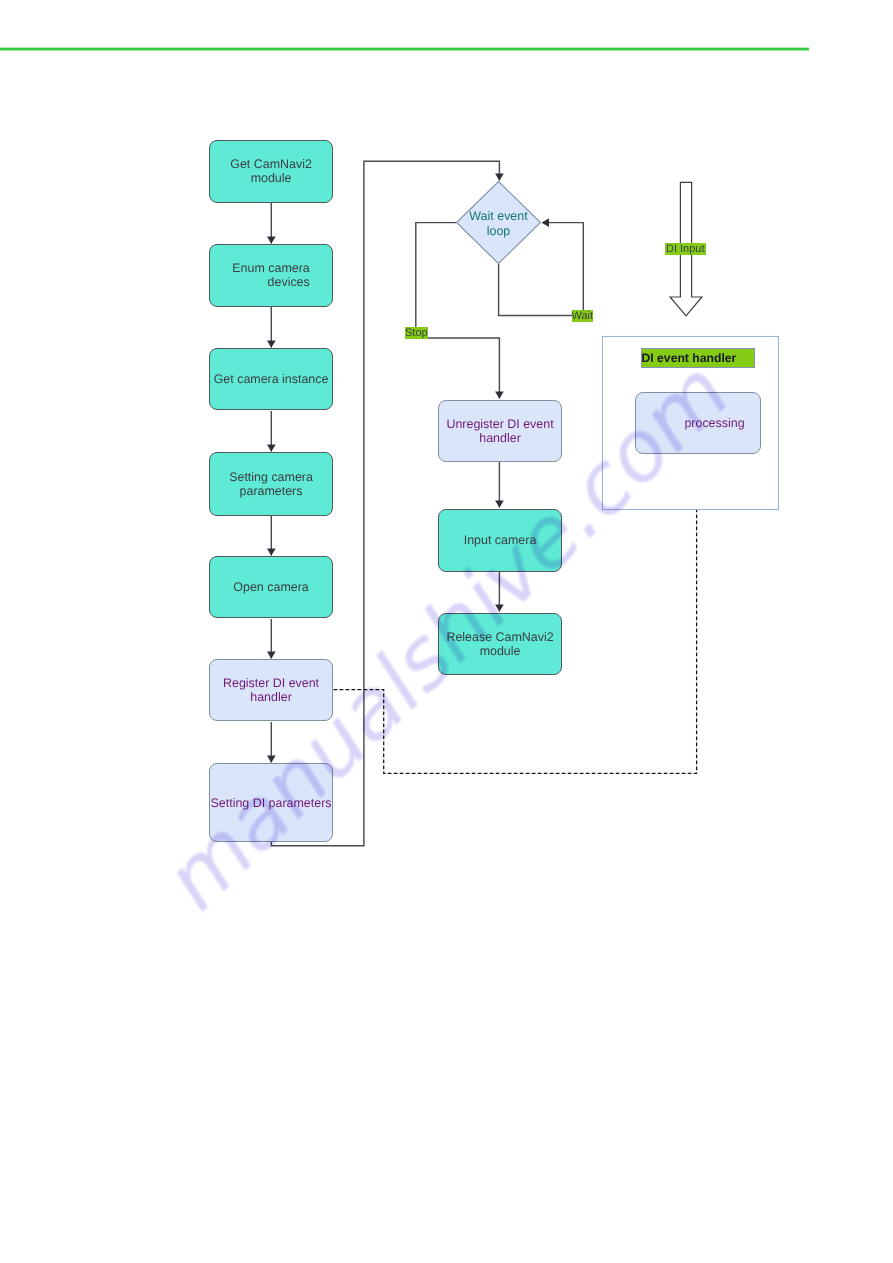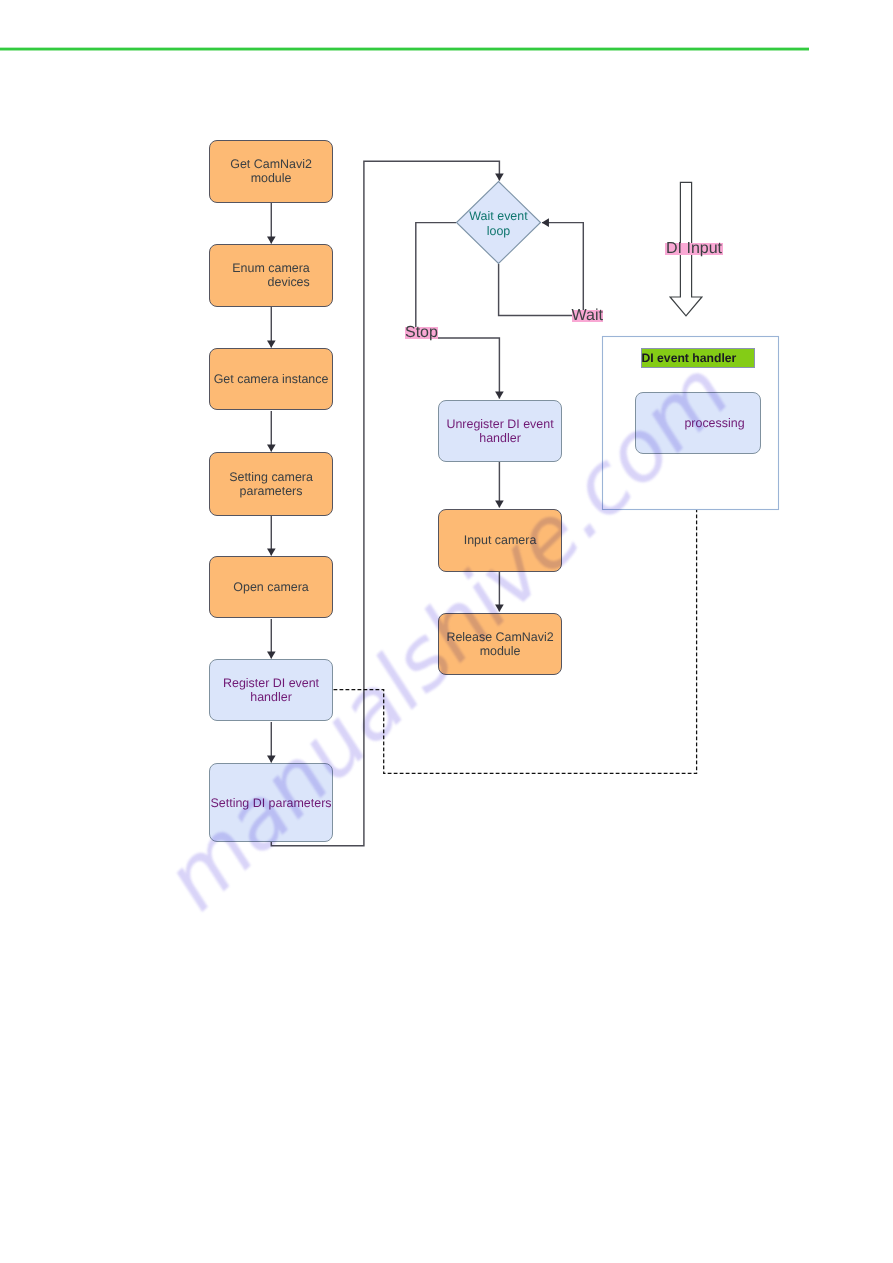--- a/index.html
+++ b/index.html
@@ -10,26 +10,26 @@
   .greenrule{position:absolute;left:0;top:46.2px;width:808.5px;height:4.6px;
        background:linear-gradient(to bottom,#ffffff 0%,#b6efbc 22%,#33cb3f 42%,
                    #2fc73a 70%,#ddf7df 92%,#ffffff 100%);}
   .wm{position:absolute;left:146px;top:858px;
       font-family:"DejaVu Sans",sans-serif;font-style:oblique;font-size:84px;
       color:#d9d4f8;white-space:nowrap;filter:blur(0.9px);
       transform:rotate(-44deg);transform-origin:0 0;
       pointer-events:none;z-index:9;mix-blend-mode:multiply;}
   svg.flow{position:absolute;left:0;top:0;width:893px;height:1263px;overflow:visible;}
   .nodebox{position:absolute;box-sizing:border-box;border:1.2px solid #555560;
-     border-radius:8px;background:#fdba74;display:flex;align-items:center;
+     border-radius:8px;background:#5eead4;display:flex;align-items:center;
      justify-content:center;text-align:center;color:#3c4043;font-size:12.45px;
      line-height:14.1px;}
   .nodebox.blue{background:#dbe5fa;border-color:#7f919f;color:#701a75;}
-  .lbl{position:absolute;font-size:16px;color:#3c4043;white-space:nowrap;
-       background:#f9a8d4;line-height:12px;}
+  .lbl{position:absolute;font-size:11px;color:#3c4043;white-space:nowrap;
+       background:#84cc16;line-height:12px;}
   .titlebox{position:absolute;box-sizing:border-box;background:#84cc16;
        border:1px solid #8b93b4;display:flex;align-items:center;justify-content:flex-start;
        font-size:12.2px;font-weight:bold;color:#1a1a22;}
 </style>
 </head>
 <body>
 
 <div class="page">
 
   <div class="greenrule" style="width: 808.5px; top: 46.6px; height: 4.2px; background: linear-gradient(rgb(255, 255, 255) 0%, rgb(51, 203, 63) 34%, rgb(51, 203, 63) 74%, rgb(255, 255, 255) 100%);"></div>

